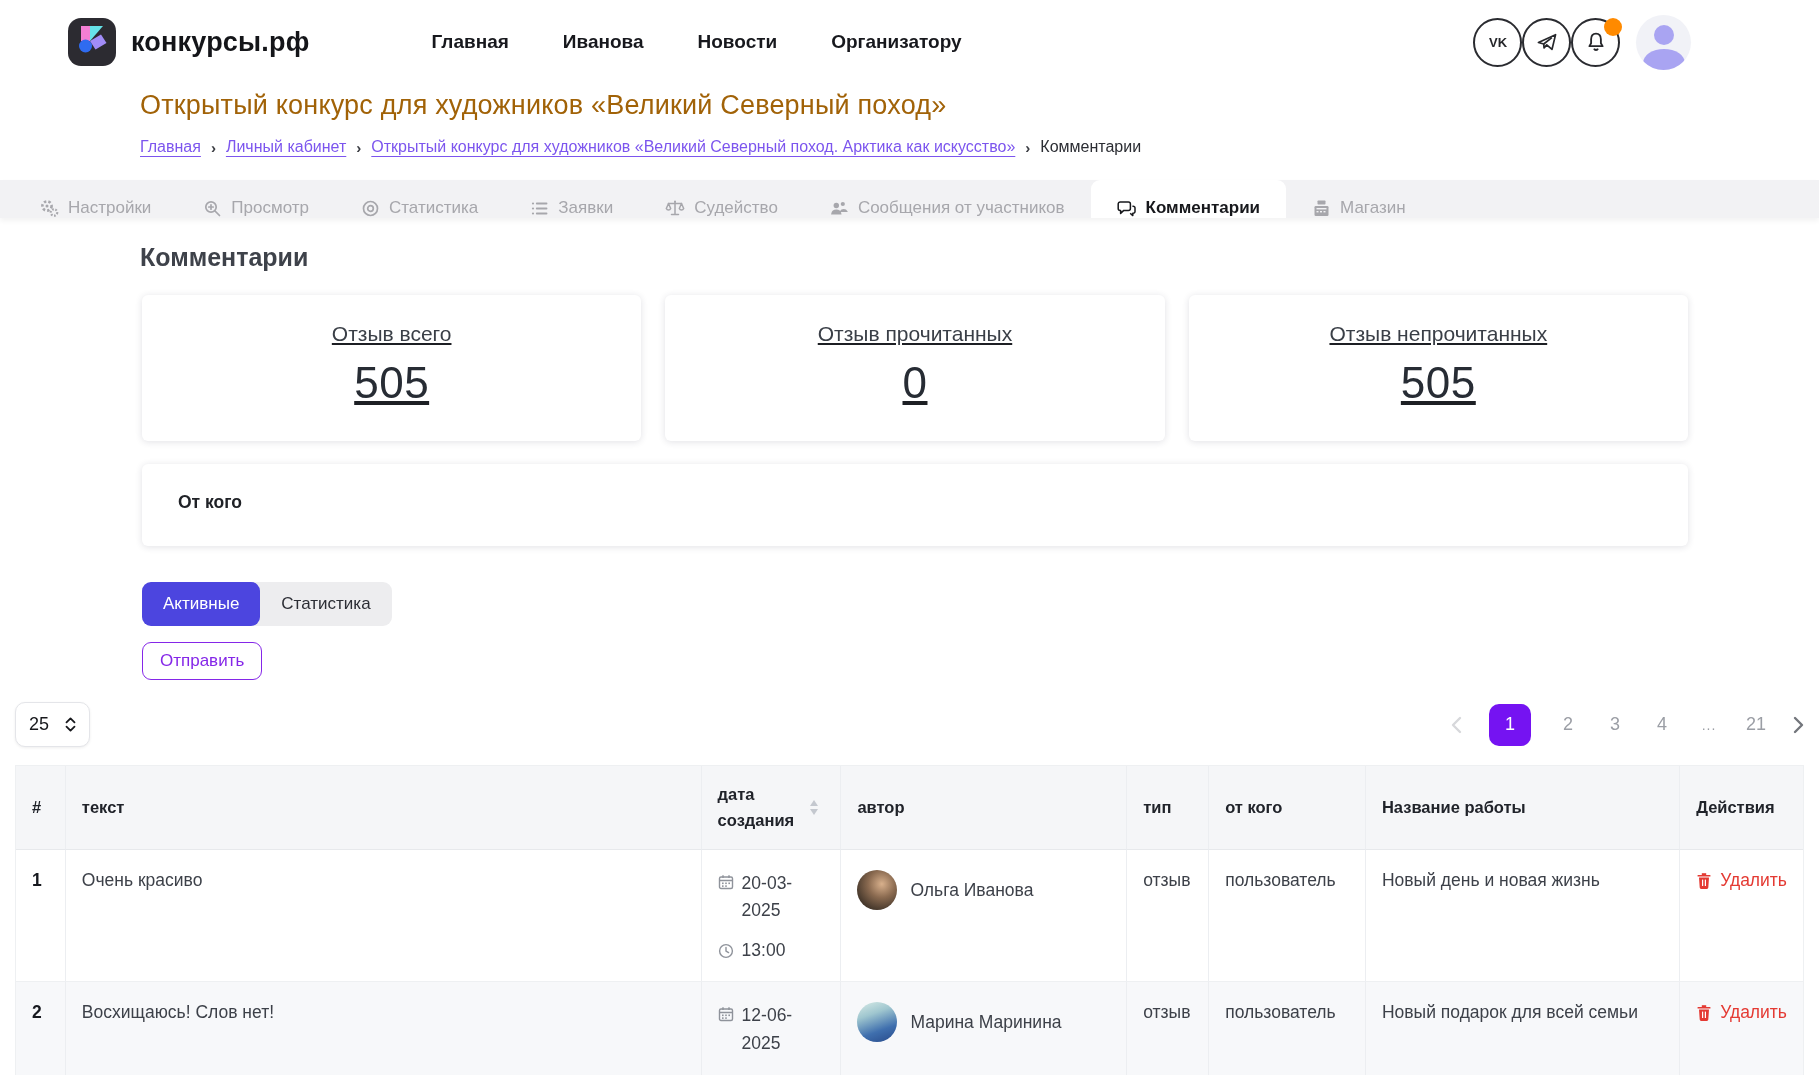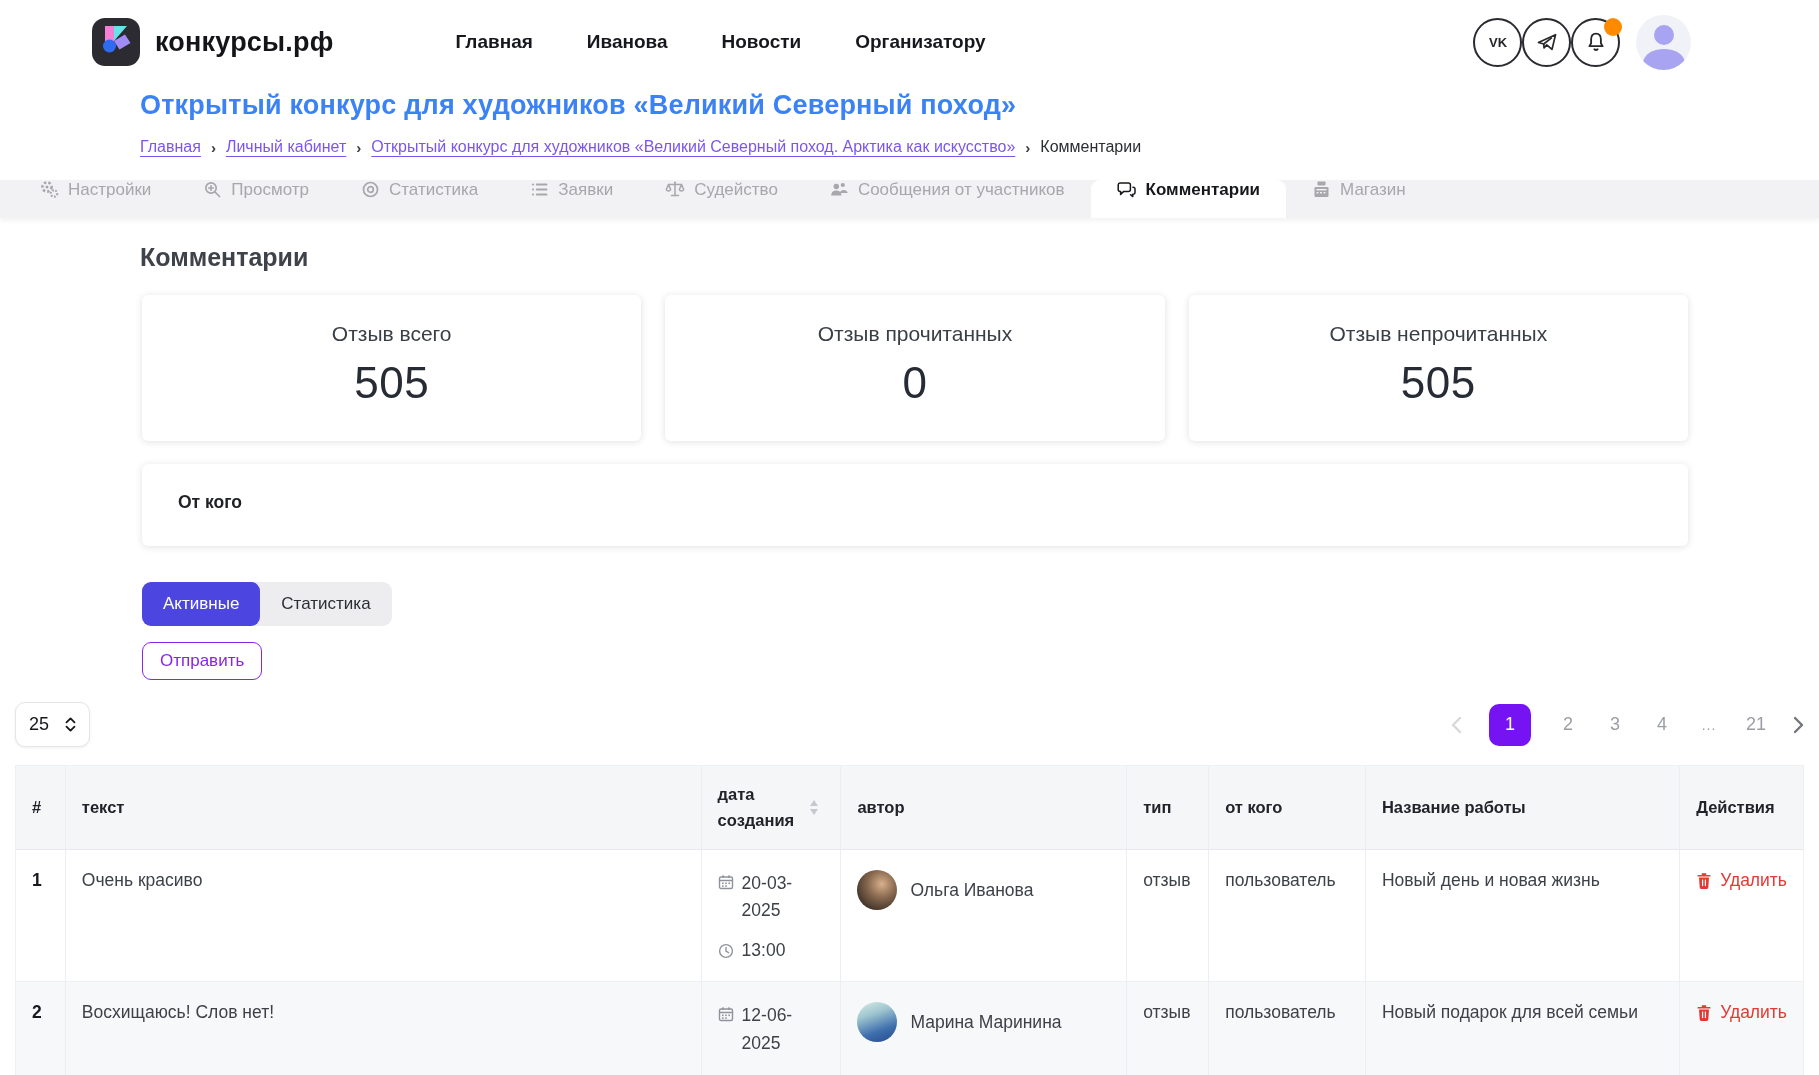--- a/index.html
+++ b/index.html
@@ -1,52 +1,52 @@
 <!DOCTYPE html>
 <html><head>
 <meta charset="utf-8">
 <style>
   * { margin:0; padding:0; box-sizing:border-box; }
   html,body { background:#fff; }
   body { font-family:"Liberation Sans", sans-serif; color:#1d1f24; }
   .page { position:relative; width:1819px; height:1075px; overflow:hidden; background:#fff; }
 
   
-  .hdr { display:flex; align-items:center; height:84px; padding:0 128px 0 92px; }
+  .hdr { display:flex; align-items:center; height:84px; padding:0 128px 0 68px; }
   .brand { display:flex; align-items:center; gap:15px; }
   .brand-name { font-size:27px; font-weight:800; color:#141519; letter-spacing:.2px; }
   .main-nav { display:flex; gap:54px; margin-left:122px; }
   .main-nav .nav-item { font-size:19px; font-weight:700; color:#17181d; cursor:pointer; }
   .hdr-right { margin-left:auto; display:flex; align-items:center; }
   .icon-circle { position:relative; width:49px; height:49px; border:2px solid #2a2b30; border-radius:50%;
                  display:grid; place-items:center; background:#fff; cursor:pointer; }
   .badge-dot { position:absolute; top:-2px; right:-4px; width:18px; height:18px; border-radius:50%; background:#ff8a00; }
   .avatar { width:55px; height:55px; border-radius:50%; background:#f1f2f7; margin-left:16px; position:relative; overflow:hidden; cursor:pointer; }
   .avatar .head { position:absolute; left:50%; top:10px; transform:translateX(-50%); width:20px; height:20px; border-radius:50%; background:#a9a4f2; }
   .avatar .body { position:absolute; left:50%; top:34px; transform:translateX(-50%); width:42px; height:28px; border-radius:50%; background:#a9a4f2; }
 
   
   .title-wrap { padding:6px 140px 0; }
-  .page-title { font-size:27px; font-weight:700; color:#3b82f6; letter-spacing:.2px; }
+  .page-title { font-size:27px; font-weight:400; color:#a16207; letter-spacing:.2px; }
   .crumbs { margin-top:17px; font-size:16px; display:flex; align-items:center; flex-wrap:wrap; }
   .crumbs a { color:#7c55ee; text-decoration:underline; text-underline-offset:4px; cursor:pointer; }
   .crumb-sep { color:#3a3c42; font-weight:700; padding:0 10px; font-size:15px; }
   .crumb-last { color:#2b2d33; }
 
   
   .tabbar { margin-top:24px; background:#f2f2f4; height:38px; display:flex; align-items:stretch; padding-left:14px;
             box-shadow:0 3px 5px rgba(0,0,0,.05); }
-  .tab { display:flex; align-items:flex-start; gap:9px; padding:0 26px; font-size:17px; color:#a7a7ac; cursor:pointer; white-space:nowrap; }
+  .tab { display:flex; align-items:flex-end; gap:9px; padding:0 26px; font-size:17px; color:#a7a7ac; cursor:pointer; white-space:nowrap; }
   .tab svg { flex:0 0 auto; }
   .tab.active { background:#fff; color:#17181c; font-weight:700; border-radius:9px 9px 0 0; }
 
   
   .section-heading { margin:25px 140px 0; font-size:25px; font-weight:800; color:#3e424a; }
 
-  .cards { display:flex; gap:24px; margin:23px 131px 0 142px; }
+  .cards { display:flex; gap:24px; margin:23px 131px 0 142px;text-decoration:underline; }
   .card { flex:1; height:146px; background:#fff; border-radius:6px; box-shadow:0 1px 7px rgba(40,40,70,.14);
           text-align:center; padding-top:27px; }
   .card-label { font-size:21px; color:#3a3f47; }
   .card-value { font-size:44px; color:#272c34; margin-top:12px; letter-spacing:.5px; }
 
   .filter-card { margin:23px 131px 0 142px; background:#fff; border-radius:6px; box-shadow:0 1px 7px rgba(40,40,70,.14);
                  padding:28px 36px 33px; }
   .filter-title { font-size:17.5px; font-weight:800; color:#202227; }
   .filter-opts { display:flex; gap:62px; margin-top:25px; padding-left:38px; }
   .opt { display:flex; align-items:center; gap:13px; font-size:18.5px; color:#17191e; }

